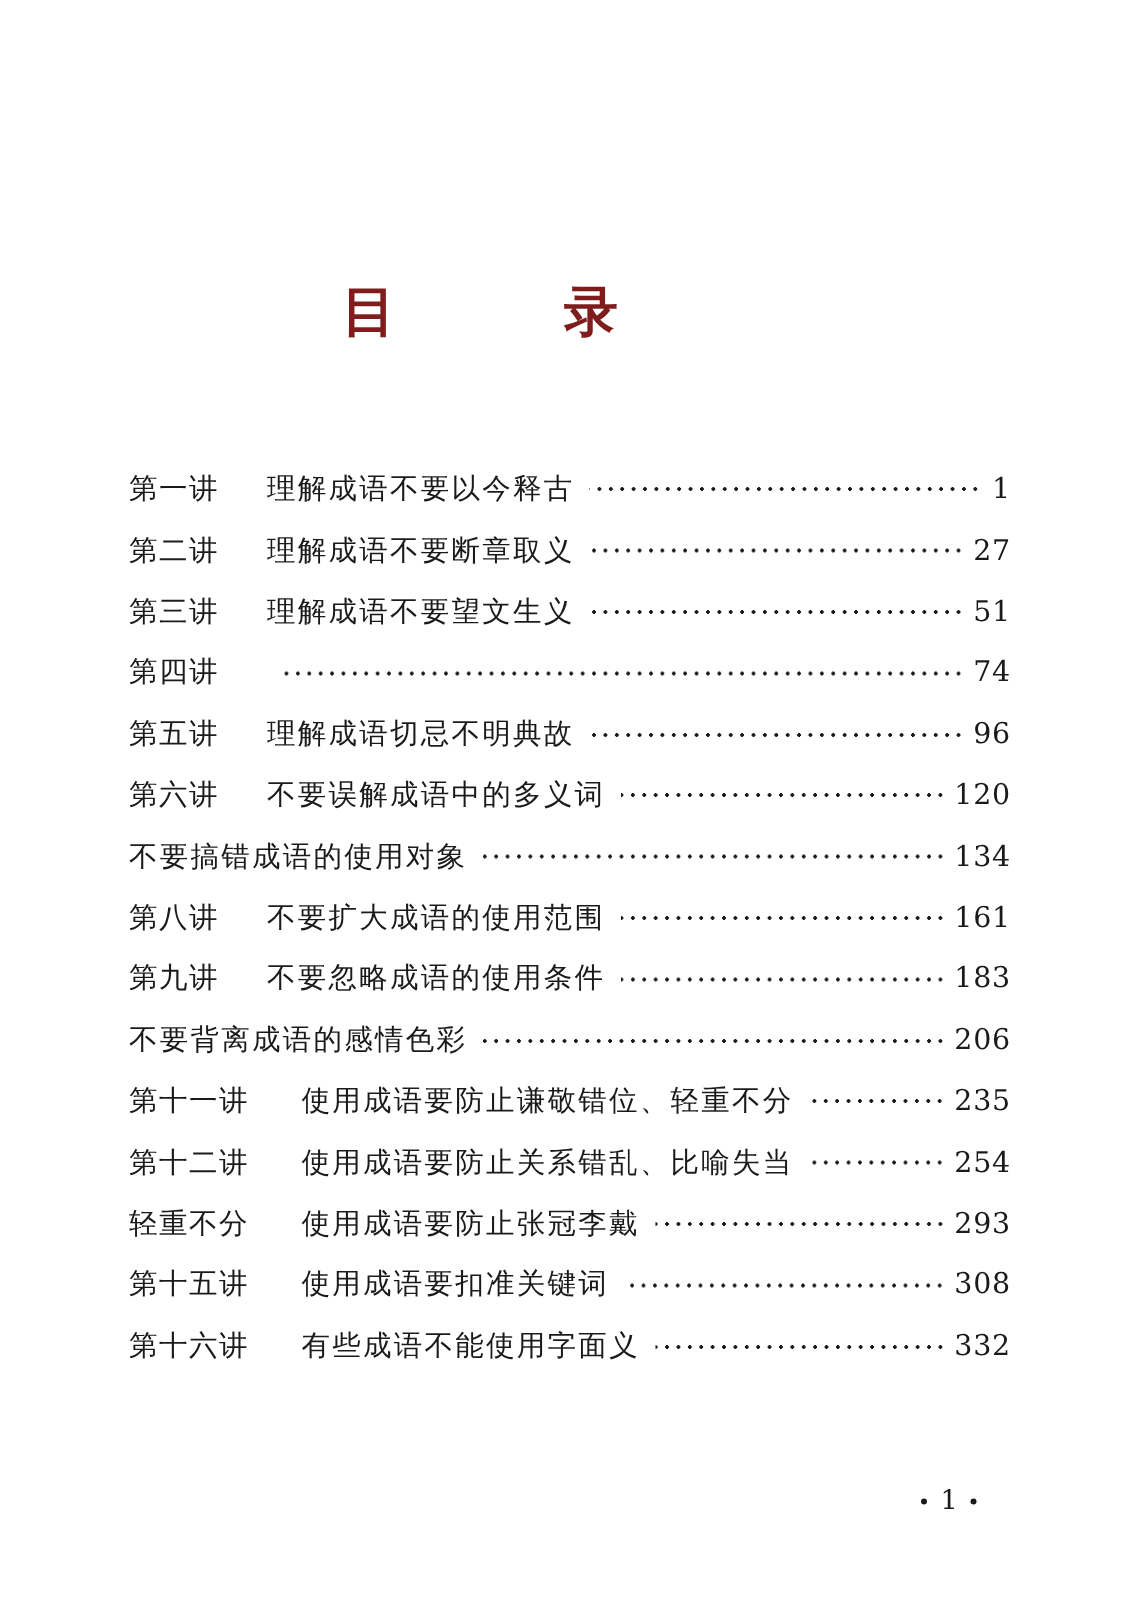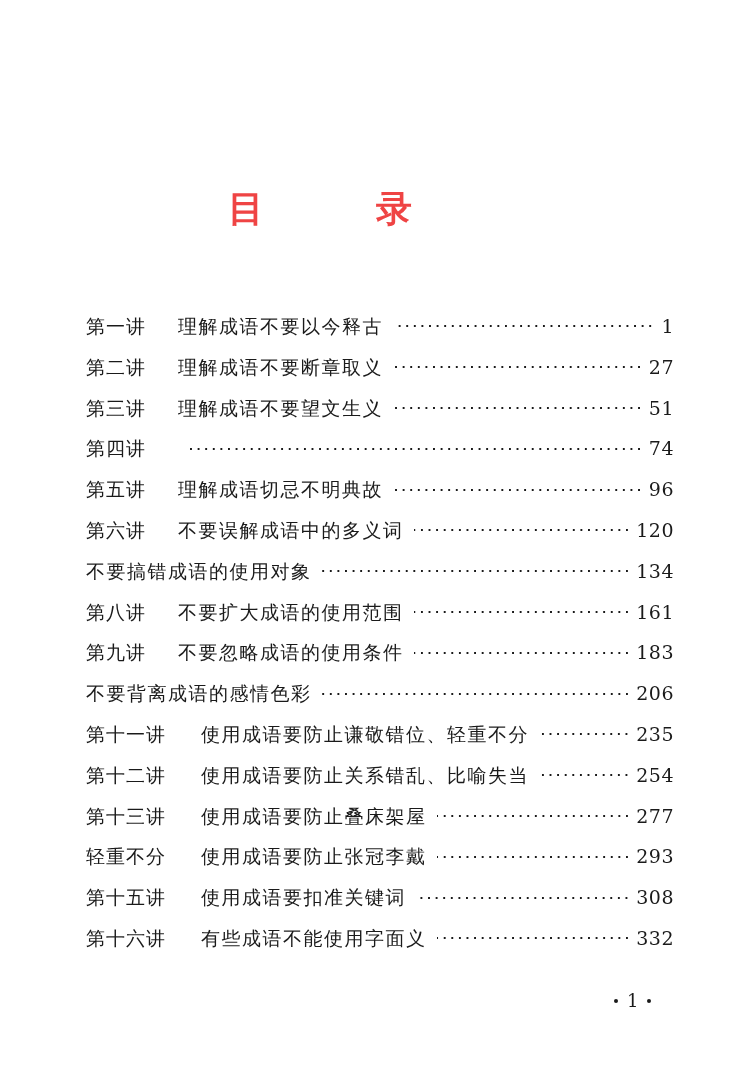--- a/index.html
+++ b/index.html
@@ -18,21 +18,21 @@
     .page-title {
       position: absolute;
       top: 183px;
       left: 0;
       width: 640px;
       text-align: center;
       font-size: 36px;
       font-weight: bold;
       letter-spacing: 38px;
       text-indent: 38px;
-      color: #ef4444;
+      color: #7f1d1d;
       line-height: 50px;
     }
     .toc {
       position: absolute;
       top: 306px;
       left: 86px;
       width: 588px;
     }
     .toc-row {
       display: flex;
@@ -157,26 +157,20 @@
     <span class="toc-dots"></span>
     <span class="toc-page">235</span>
   </div>
   <div class="toc-row">
     <span class="toc-num long">第十二讲</span>
     <span class="toc-title">使用成语要防止关系错乱、比喻失当</span>
     <span class="toc-dots"></span>
     <span class="toc-page">254</span>
   </div>
   <div class="toc-row">
-    <span class="toc-num long">第十三讲</span>
-    <span class="toc-title">使用成语要防止叠床架屋</span>
-    <span class="toc-dots"></span>
-    <span class="toc-page">277</span>
-  </div>
-  <div class="toc-row">
     <span class="toc-num long">轻重不分</span>
     <span class="toc-title">使用成语要防止张冠李戴</span>
     <span class="toc-dots"></span>
     <span class="toc-page">293</span>
   </div>
   <div class="toc-row">
     <span class="toc-num long">第十五讲</span>
     <span class="toc-title">使用成语要扣准关键词</span>
     <span class="toc-dots"></span>
     <span class="toc-page">308</span>

